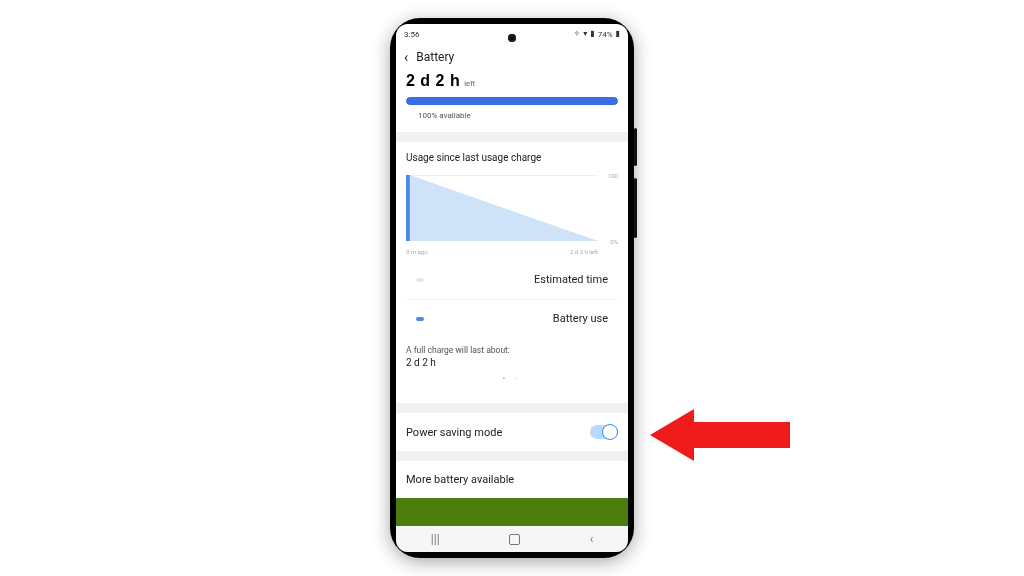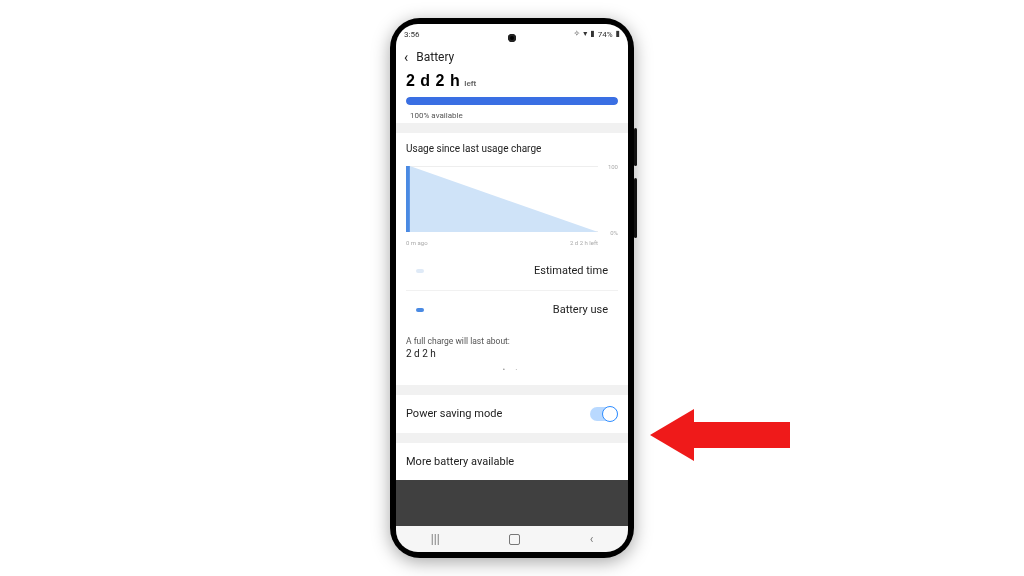--- a/index.html
+++ b/index.html
@@ -1,52 +1,52 @@
 <!DOCTYPE html>
 <html><head>
 <meta charset="utf-8">
 <style>
   html,body{margin:0;padding:0;width:1024px;height:576px;background:#fff;font-family:-apple-system,BlinkMacSystemFont,"Segoe UI",Roboto,Arial,sans-serif;overflow:hidden}
   .stage{position:relative;width:1024px;height:576px}
   .phone{position:absolute;left:390px;top:18px;width:244px;height:540px;background:#000;border-radius:30px;box-shadow:0 4px 18px rgba(0,0,0,.35)}
   .phone-btn{position:absolute;right:-3px;width:3px;background:#111;border-radius:2px}
   .pb1{top:110px;height:38px}
   .pb2{top:160px;height:60px}
-  .screen{position:absolute;left:6px;right:6px;top:6px;bottom:6px;border-radius:22px;overflow:hidden;background:#404040}
+  .screen{position:absolute;left:6px;right:6px;top:6px;bottom:6px;border-radius:12px;overflow:hidden;background:#4d7c0f}
   .camera{position:absolute;left:50%;top:10px;width:8px;height:8px;margin-left:-4px;border-radius:50%;background:#000;z-index:5;box-shadow:0 0 0 2px #222 inset}
   .status{position:relative;height:20px;background:#fff;font-size:8px;color:#333;padding:0 8px;display:flex;align-items:center;justify-content:space-between}
   .status .right{display:flex;gap:3px;align-items:center}
   .ico{font-size:8px;line-height:1}
   .header{background:#fff;display:flex;align-items:center;gap:8px;padding:6px 10px 6px 8px;font-size:12px;color:#222}
   .back{font-size:14px;line-height:1}
-  .card{background:#fff;margin-top:0;padding:0 10px 3px}
+  .card{background:#fff;margin-top:0;padding:0 10px 12px}
   .est{font-weight:900;font-family:Arial,sans-serif;font-size:16px;letter-spacing:.5px;display:flex;align-items:baseline;gap:4px;padding-top:2px}
-  .est .small{font-weight:700;font-size:8px;color:#666;letter-spacing:0}
+  .est .small{font-weight:400;font-size:8px;color:#666;letter-spacing:0}
   .bar-track{height:8px;border-radius:4px;background:#e6e6e6;margin-top:7px;overflow:hidden}
   .bar-fill{height:100%;background:#3a6fe3;border-radius:4px}
-  .avail{font-size:8px;color:#555;margin:6px 4px 0}
+  .avail{font-size:8px;color:#555;margin:6px 12px 0}
   .sep{height:10px;background:#f1f1f1}
   .h2{font-size:10px;color:#222;padding:10px 0 6px}
   .chart{position:relative;height:80px;margin-top:6px}
   .grid{position:absolute;left:0;right:20px;top:0;bottom:14px;border-top:1px solid #eee;border-bottom:1px solid #eee}
   .yt{position:absolute;right:0;font-size:6px;color:#aaa}
   .yt.top{top:-3px}.yt.bot{bottom:10px}
   .chart svg{position:absolute;left:0;right:20px;top:0;bottom:14px;width:calc(100% - 20px);height:calc(100% - 14px)}
   .xlab{position:absolute;bottom:0;font-size:6px;color:#aaa}
   .xlab.l{left:0}.xlab.r{right:20px}
   .legend{font-size:6.5px;color:#8c8c8c;margin-top:6px}
   .legend .row{display:flex;align-items:center;gap:4px;margin:1px 0}
   .sw{width:8px;height:4px;border-radius:2px}
   .sw.blue{background:#4a8ae3}
   .sw.lt{background:#dfeaf7}
   .sub1{font-size:8.5px;color:#555;margin-top:8px}
   .sub2{font-size:10px;color:#222;margin-top:2px}
   .pager{text-align:center;font-size:8px;color:#999;letter-spacing:4px;padding:6px 0 8px}
   .list{background:#fff}
-  .row{display:flex;justify-content:space-between;padding:12px 10px;font-size:11px;color:#222;border-top:1px solid #f1f1f1}
+  .row{display:flex;align-items:center;justify-content:space-between;padding:12px 10px;font-size:11px;color:#222;border-top:1px solid #f1f1f1}
   .row:first-child{border-top:none}
   .toggle{position:relative;width:28px;height:14px;border-radius:7px;background:#9cc7ff}
   .knob{position:absolute;right:0;top:-1px;width:16px;height:16px;border-radius:50%;background:#fff;border:1px solid #2d8cff;box-sizing:border-box}
   .toggle.on{background:#2d8cff55}
   .nav{position:absolute;left:0;right:0;bottom:0;height:26px;background:#f6f6f6;display:flex;align-items:center;justify-content:space-around;color:#777;font-size:12px}
   .nav .sq{width:9px;height:9px;border:1.4px solid #777;border-radius:2px}
   .arrow{position:absolute;left:650px;top:409px;display:flex;align-items:center}
   .arrow-head{width:0;height:0;border-top:26px solid transparent;border-bottom:26px solid transparent;border-right:44px solid #ef1a1a}
   .arrow-stem{width:96px;height:26px;background:#ef1a1a}
 </style>

